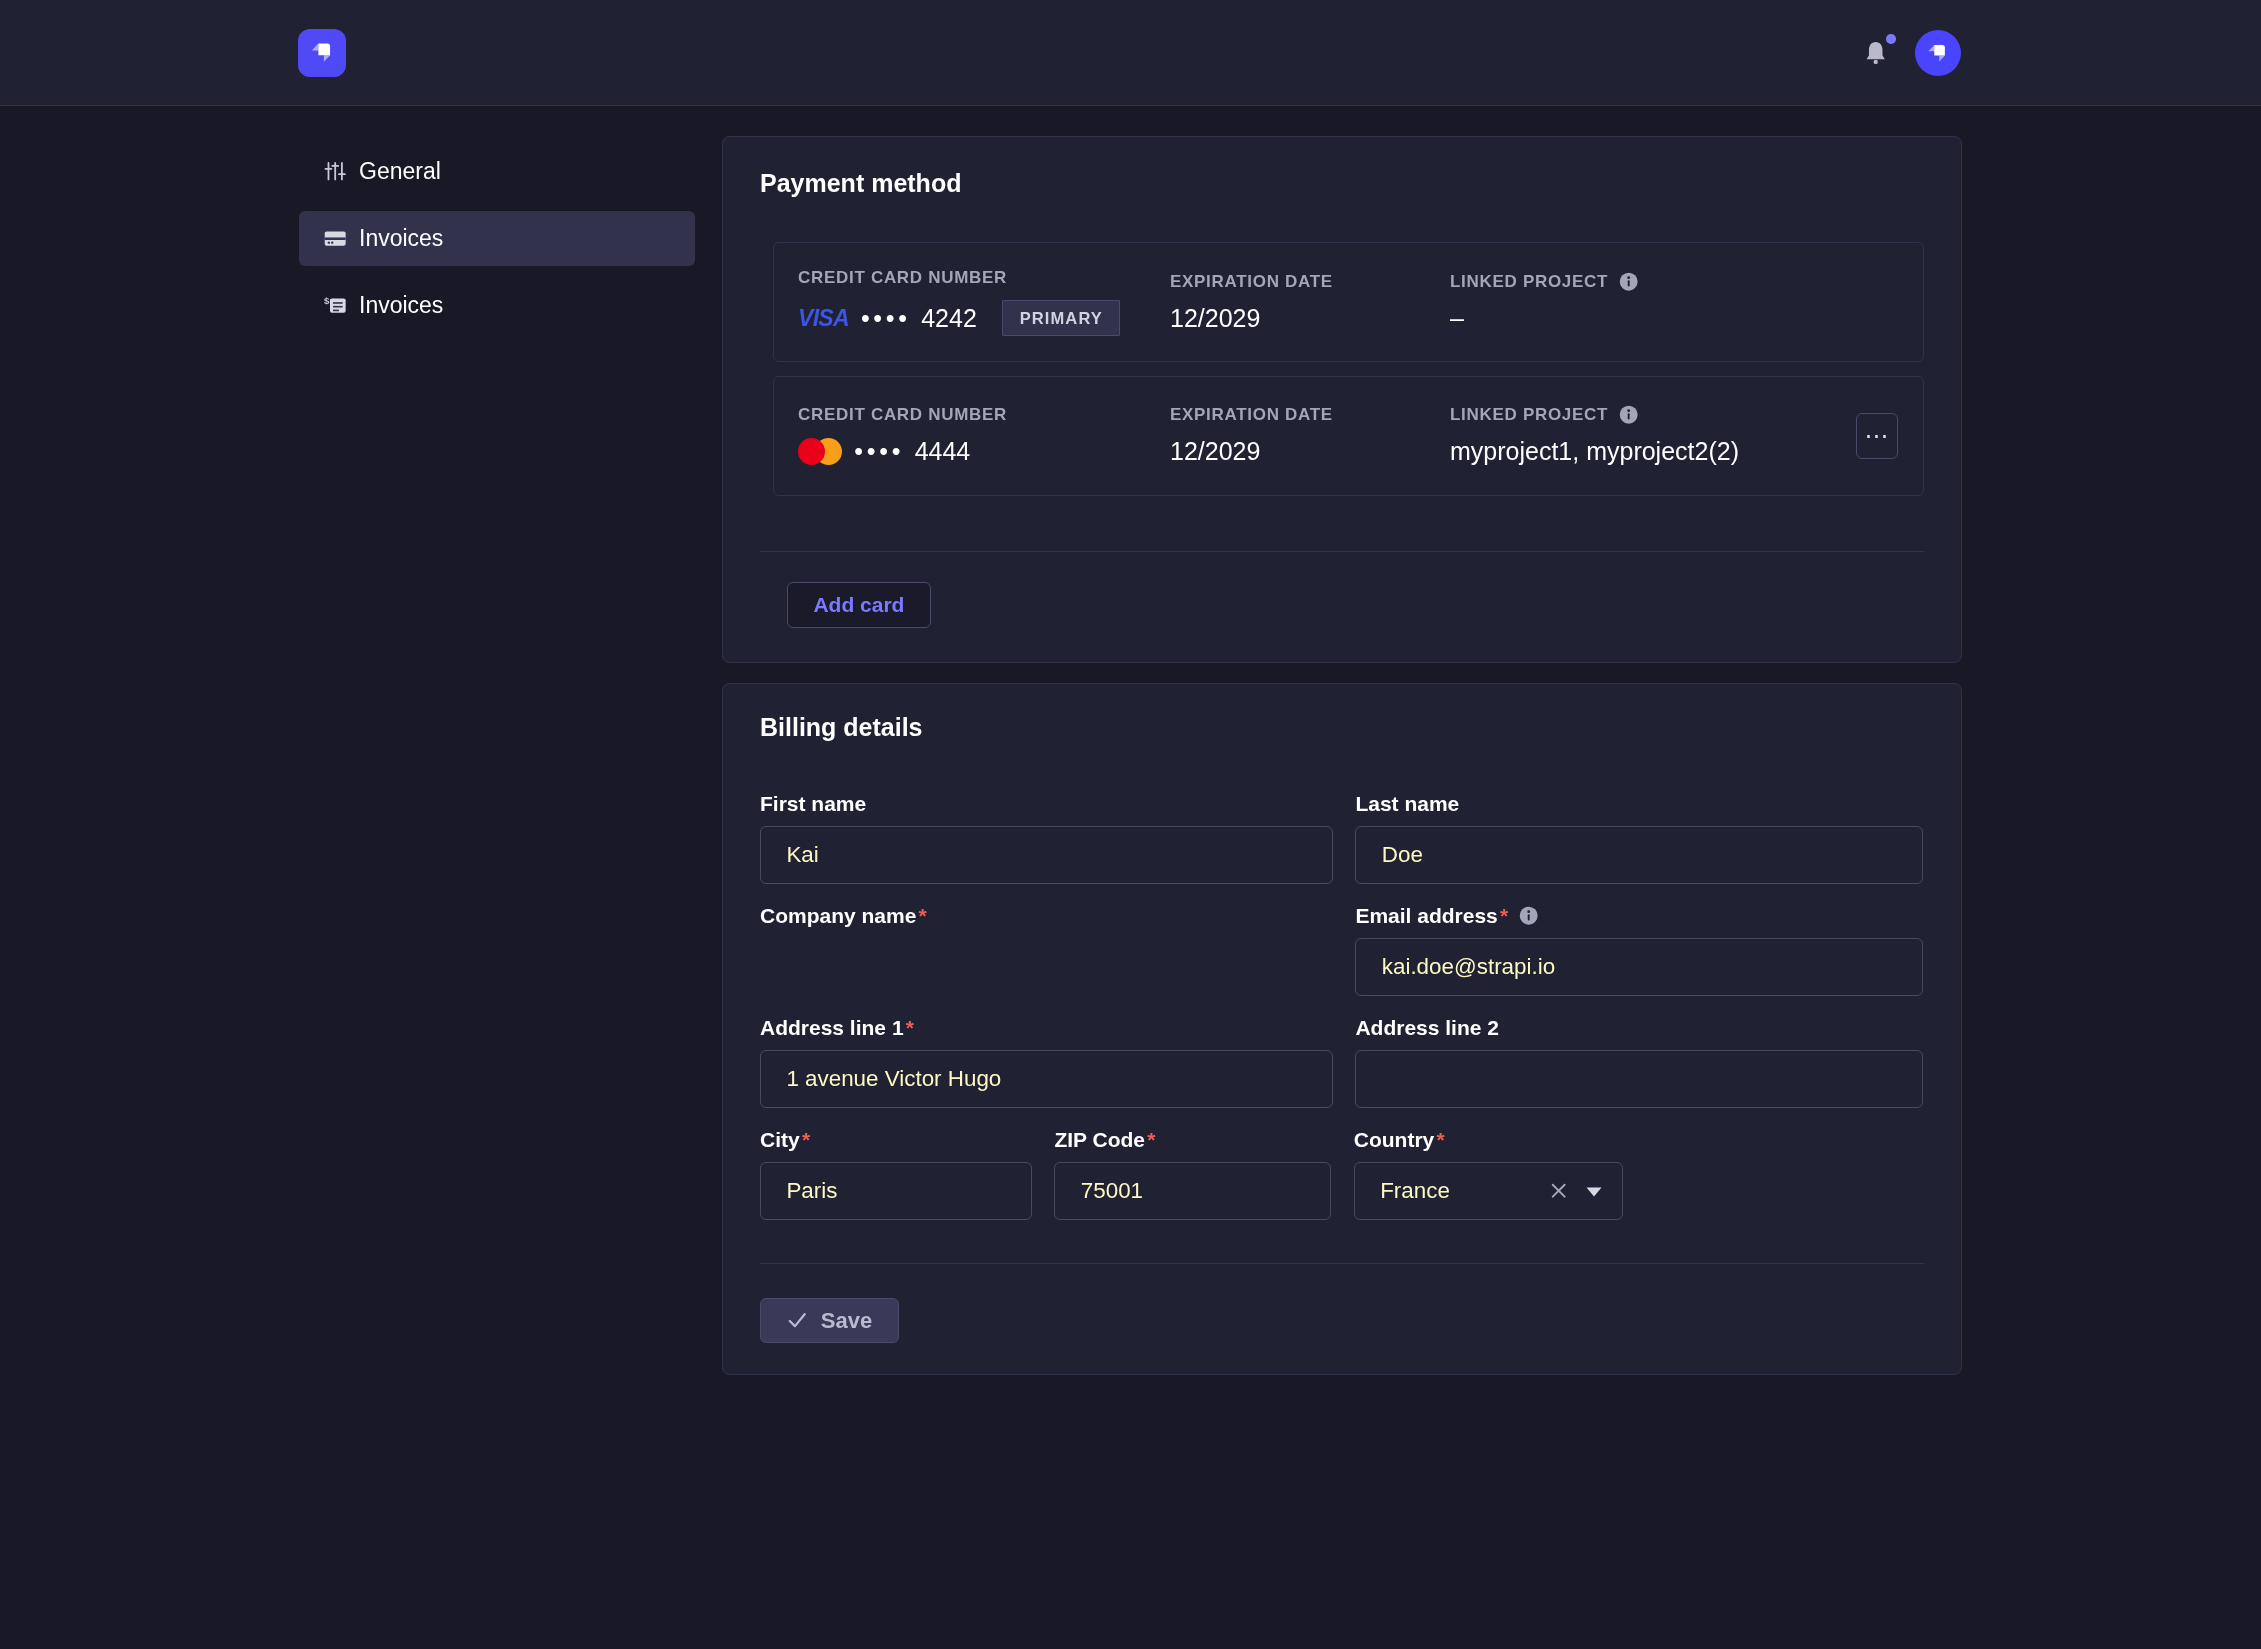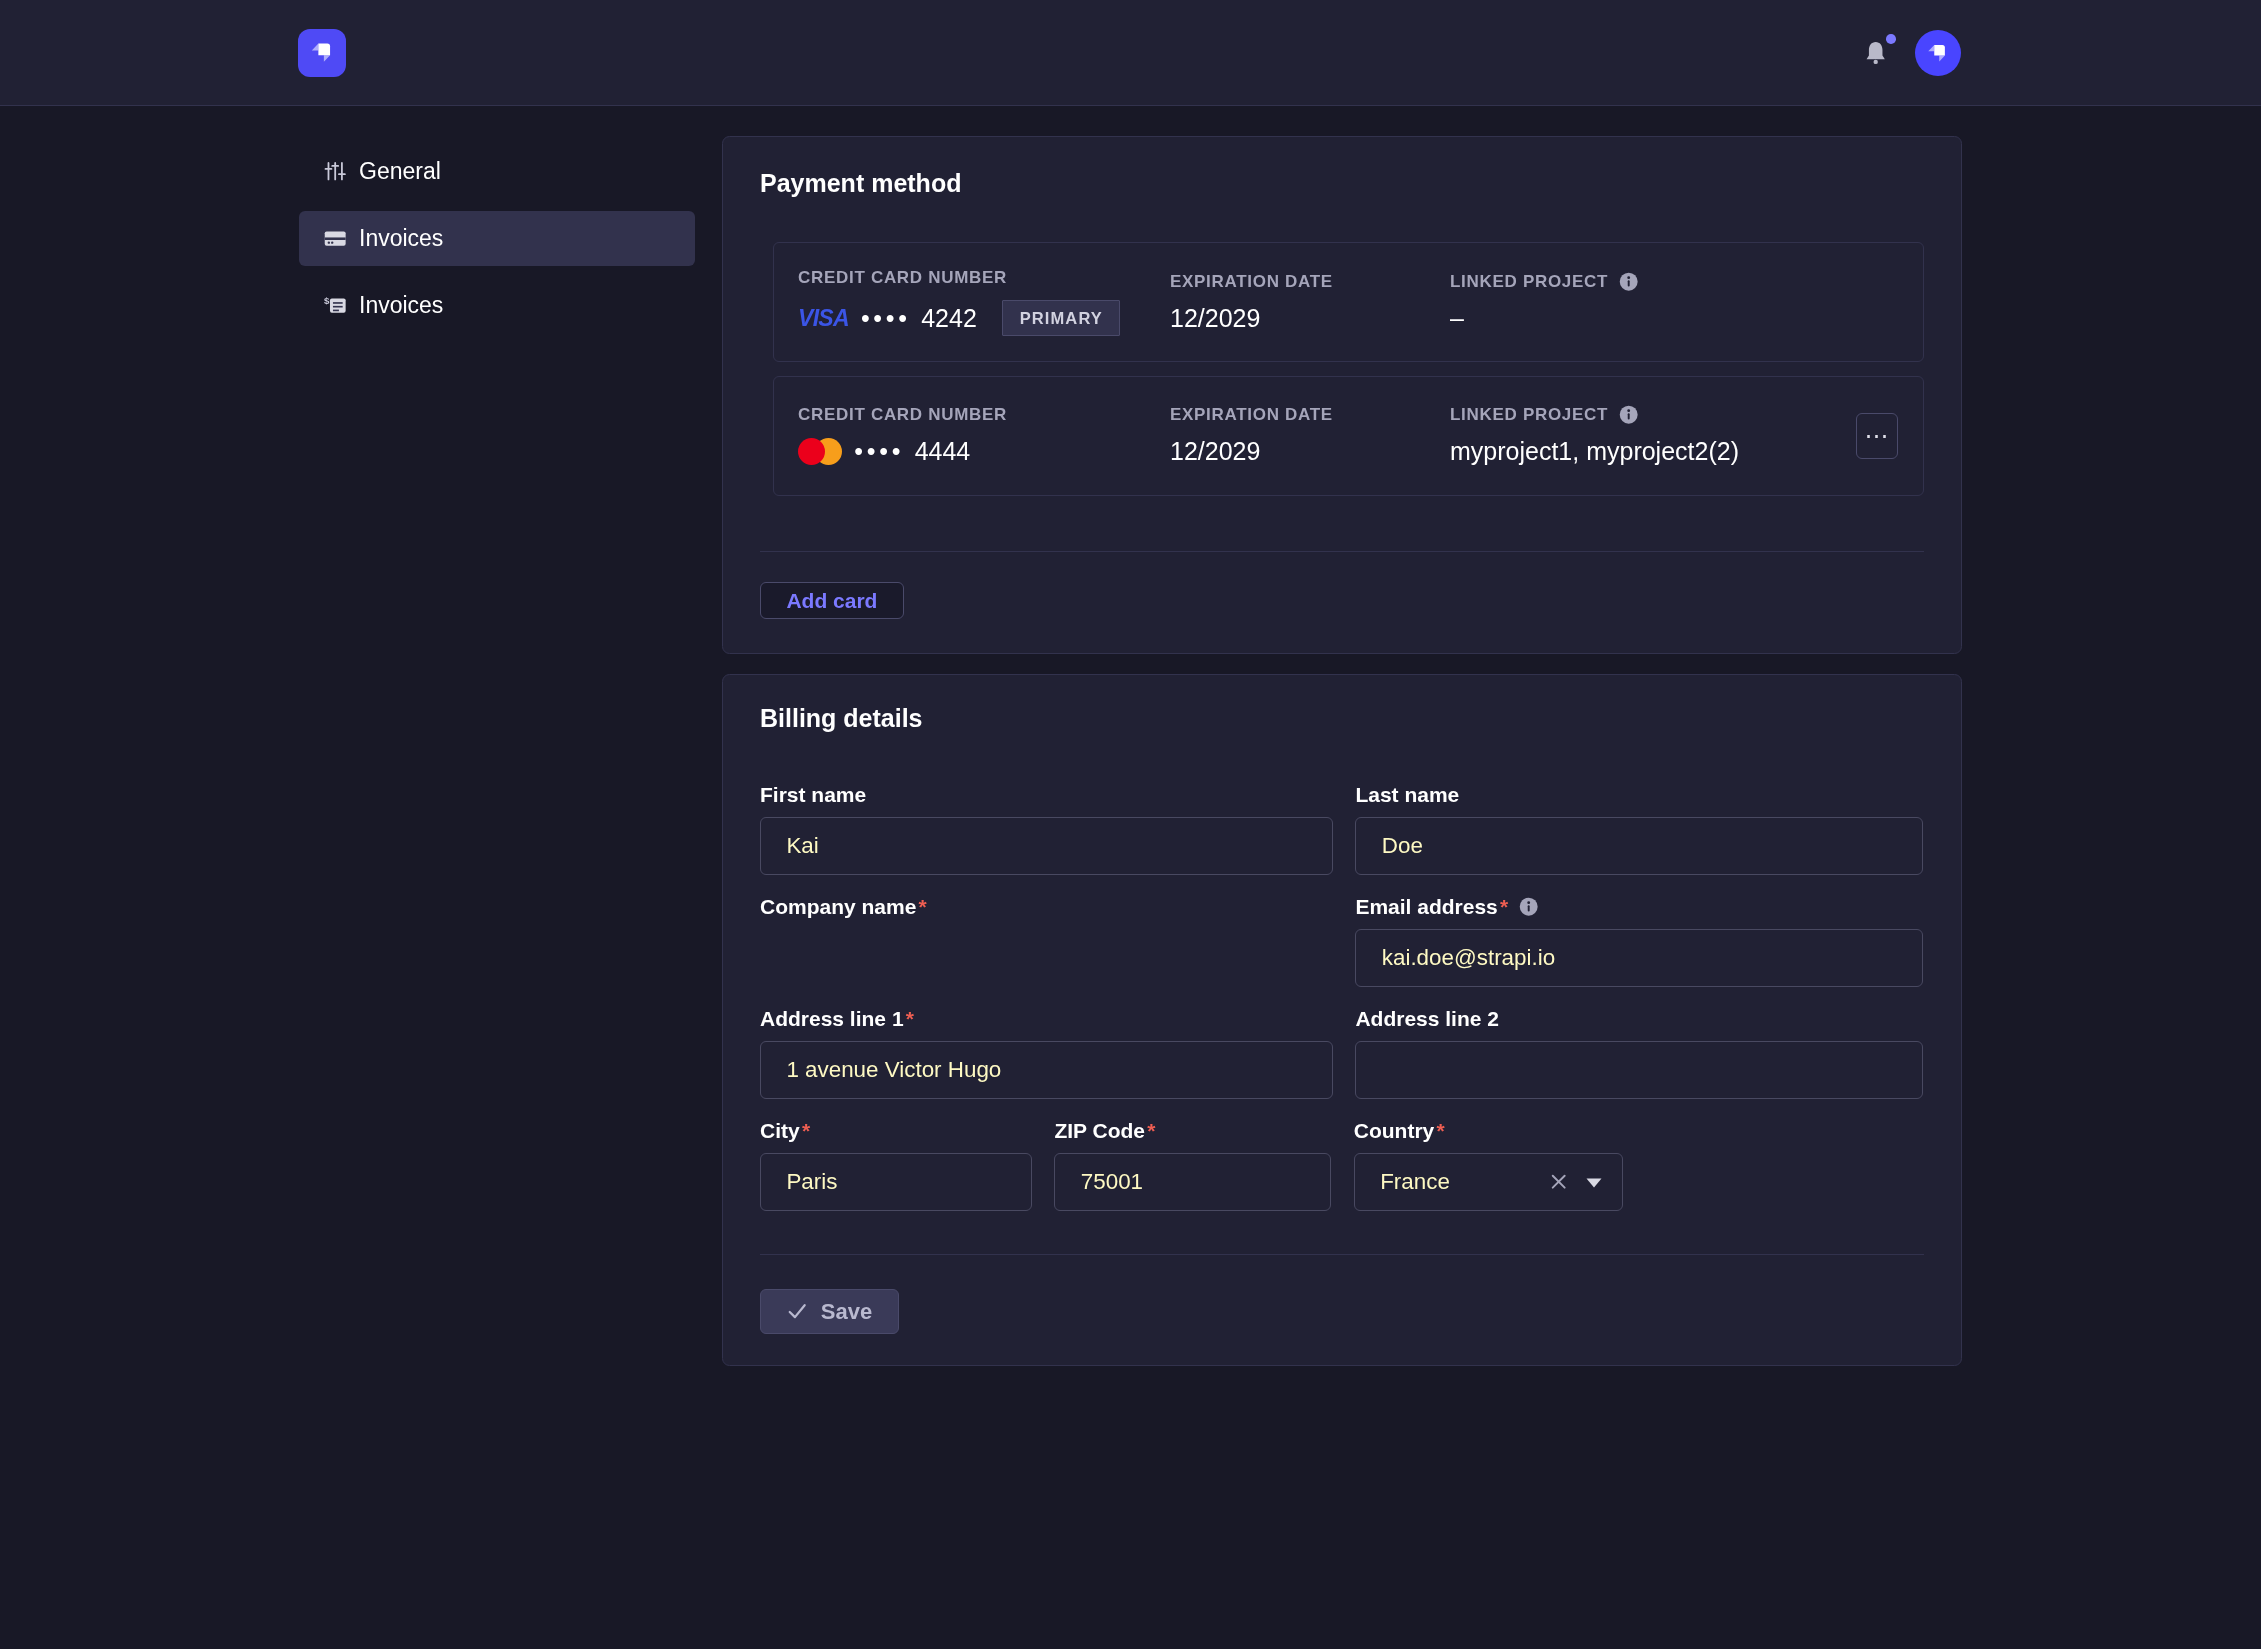--- a/index.html
+++ b/index.html
@@ -78,25 +78,26 @@
     font-size:16.5px; font-weight:600; letter-spacing:1.1px; color:#d2d2e0;
   }
   .more-btn {
     width:42px; height:46px; border:1.5px solid #4a4a6a; border-radius:6px;
     background:transparent; color:#e0e0ea; font-size:24px; line-height:0;
     display:flex; align-items:center; justify-content:center;
     justify-self:end; cursor:pointer;
   }
   .divider { height:1.5px; background:#32324d; margin-top:55px; }
   .add-card-btn {
-    margin-top:30px; height:37px; padding:0 25.4px;
+    margin-top:30px; height:46px; padding:0 25.4px;
     background:#1a1a2b; border:1.5px solid #4a4a6a; border-radius:6px;
     color:#7b79ff; font-size:21px; font-weight:600; cursor:pointer;
     display:inline-flex; align-items:center;
     font-family:"Liberation Sans", sans-serif;
+    margin-left:27px;
   }
   
   .form-grid {
     margin-top:52px;
     display:grid; grid-template-columns:573px 568px;
     column-gap:22.4px; row-gap:21px;
   }
   .field-label {
     font-size:21px; line-height:22.4px; font-weight:700; color:#ffffff;
     margin-bottom:10.5px; display:flex; align-items:center;

